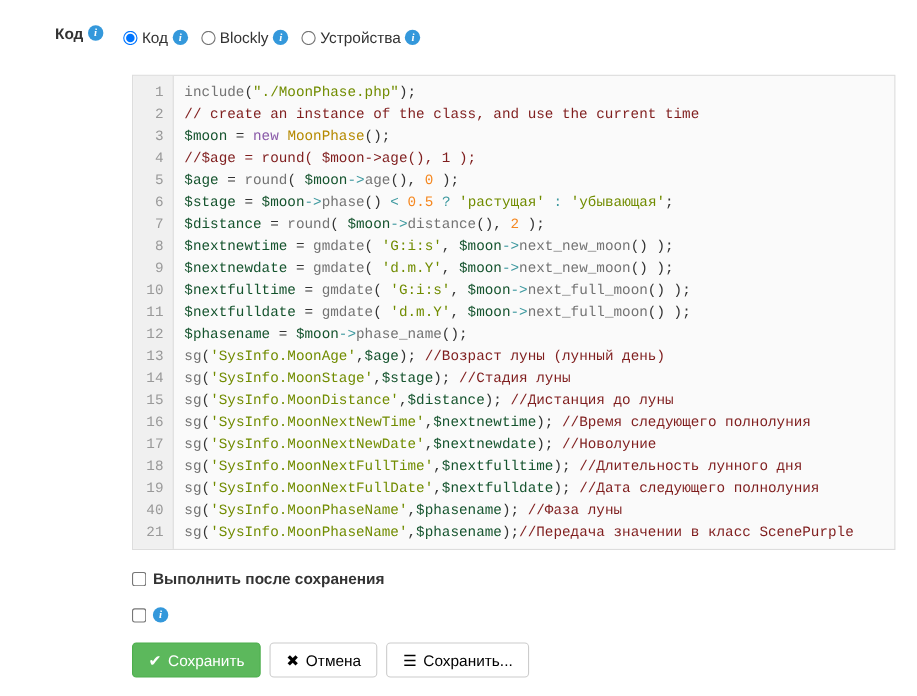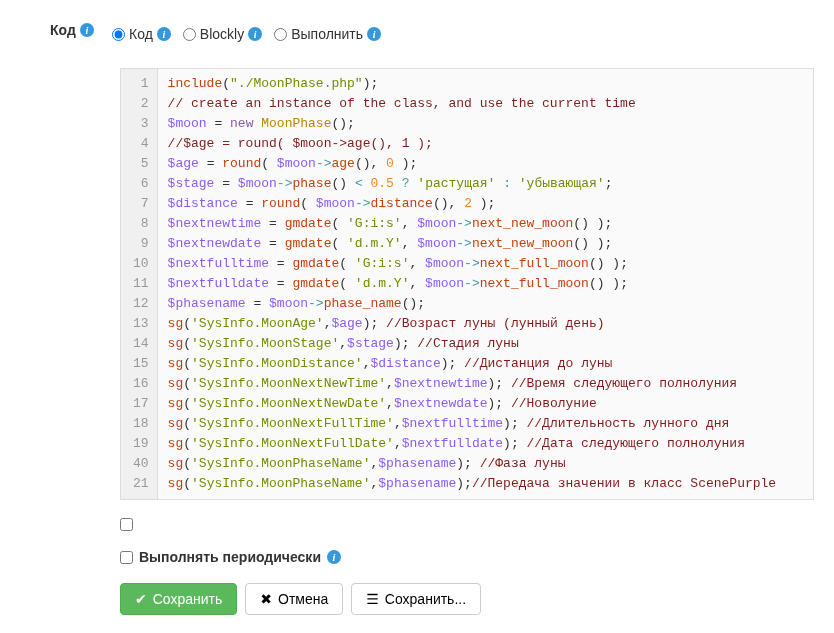--- a/index.html
+++ b/index.html
@@ -10,24 +10,24 @@
     .info-icon { display: inline-flex; align-items: center; justify-content: center; width: 14px; height: 14px; background: #3498db; color: #fff; border-radius: 50%; font-size: 10px; font-weight: bold; font-style: italic; font-family: Georgia, serif; cursor: pointer; }
     .radio-row { display: flex; align-items: center; gap: 6px; margin-top: 6px; }
     .radio-item { display: flex; align-items: center; gap: 4px; margin-right: 6px; }
     .radio-item input[type=radio] { margin: 0; }
     .radio-item label { cursor: pointer; }
     .code-editor { display: flex; border: 1px solid #ddd; background: #fafafa; font-family: Consolas, "Courier New", monospace; font-size: 13px; line-height: 20px; margin-left: 70px; margin-top: 10px; }
     .gutter { background: #f0f0f0; color: #999; text-align: right; padding: 5px 8px 5px 12px; border-right: 1px solid #ddd; user-select: none; }
     .gutter div { height: 20px; }
     .code-area { flex: 1; padding: 5px 10px; white-space: pre; overflow-x: auto; color: #333; }
     .code-line { height: 20px; }
-    .tok-fn { color: #c2410c; }
+    .tok-fn { color: #737373; }
     .tok-str { color: #718c00; }
     .tok-comment { color: #7f1d1d; }
-    .tok-var { color: #8b5cf6; }
+    .tok-var { color: #14532d; }
     .tok-kw { color: #8959a8; }
     .tok-type { color: #b58900; }
     .tok-num { color: #f5871f; }
     .tok-op { color: #3e999f; }
     .checkbox-row { display: flex; align-items: center; gap: 6px; margin-left: 70px; margin-top: 18px; }
     .checkbox-row label { font-weight: bold; }
     .button-row { display: flex; gap: 8px; margin-left: 70px; margin-top: 18px; }
     .btn { display: inline-flex; align-items: center; gap: 6px; padding: 7px 14px; border: 1px solid #ccc; background: #fff; border-radius: 4px; cursor: pointer; font-size: 14px; }
     .btn-primary { background: #5cb85c; border-color: #4cae4c; color: #fff; }
     .btn-icon { display: inline-block; }
@@ -47,21 +47,21 @@
         <label for="r1">Код</label>
         <span class="info-icon">i</span>
       </span>
       <span class="radio-item">
         <input type="radio" name="mode" id="r2" style="">
         <label for="r2">Blockly</label>
         <span class="info-icon">i</span>
       </span>
       <span class="radio-item">
         <input type="radio" name="mode" id="r3" style="">
-        <label for="r3">Выполнить</label>
+        <label for="r3">Устройства</label>
         <span class="info-icon">i</span>
       </span>
     </div>
   </div>
 </div>
 
 <div class="code-editor">
   <div class="gutter" id="gutter">
       <div>1</div>
       <div>2</div>
@@ -83,25 +83,25 @@
       <div>18</div>
       <div>19</div>
       <div>40</div>
       <div>21</div>
     </div>
   <div class="code-area" id="code-area"><div class="code-line"><span class="tok-fn">include</span><span>(</span><span class="tok-str">"./MoonPhase.php"</span><span>);</span></div><div class="code-line"><span class="tok-comment">// create an instance of the class, and use the current time</span></div><div class="code-line"><span class="tok-var">$moon</span><span> = </span><span class="tok-kw">new</span><span> </span><span class="tok-type">MoonPhase</span><span>();</span></div><div class="code-line"><span class="tok-comment">//$age = round( $moon-&gt;age(), 1 );</span></div><div class="code-line"><span class="tok-var">$age</span><span> = </span><span class="tok-fn">round</span><span>( </span><span class="tok-var">$moon</span><span class="tok-op">-&gt;</span><span class="tok-fn">age</span><span>(), </span><span class="tok-num">0</span><span> );</span></div><div class="code-line"><span class="tok-var">$stage</span><span> = </span><span class="tok-var">$moon</span><span class="tok-op">-&gt;</span><span class="tok-fn">phase</span><span>() </span><span class="tok-op">&lt;</span><span> </span><span class="tok-num">0.5</span><span> </span><span class="tok-op">?</span><span> </span><span class="tok-str">'растущая'</span><span> </span><span class="tok-op">:</span><span> </span><span class="tok-str">'убывающая'</span><span>;</span></div><div class="code-line"><span class="tok-var">$distance</span><span> = </span><span class="tok-fn">round</span><span>( </span><span class="tok-var">$moon</span><span class="tok-op">-&gt;</span><span class="tok-fn">distance</span><span>(), </span><span class="tok-num">2</span><span> );</span></div><div class="code-line"><span class="tok-var">$nextnewtime</span><span> = </span><span class="tok-fn">gmdate</span><span>( </span><span class="tok-str">'G:i:s'</span><span>, </span><span class="tok-var">$moon</span><span class="tok-op">-&gt;</span><span class="tok-fn">next_new_moon</span><span>() );</span></div><div class="code-line"><span class="tok-var">$nextnewdate</span><span> = </span><span class="tok-fn">gmdate</span><span>( </span><span class="tok-str">'d.m.Y'</span><span>, </span><span class="tok-var">$moon</span><span class="tok-op">-&gt;</span><span class="tok-fn">next_new_moon</span><span>() );</span></div><div class="code-line"><span class="tok-var">$nextfulltime</span><span> = </span><span class="tok-fn">gmdate</span><span>( </span><span class="tok-str">'G:i:s'</span><span>, </span><span class="tok-var">$moon</span><span class="tok-op">-&gt;</span><span class="tok-fn">next_full_moon</span><span>() );</span></div><div class="code-line"><span class="tok-var">$nextfulldate</span><span> = </span><span class="tok-fn">gmdate</span><span>( </span><span class="tok-str">'d.m.Y'</span><span>, </span><span class="tok-var">$moon</span><span class="tok-op">-&gt;</span><span class="tok-fn">next_full_moon</span><span>() );</span></div><div class="code-line"><span class="tok-var">$phasename</span><span> = </span><span class="tok-var">$moon</span><span class="tok-op">-&gt;</span><span class="tok-fn">phase_name</span><span>();</span></div><div class="code-line"><span class="tok-fn">sg</span><span>(</span><span class="tok-str">'SysInfo.MoonAge'</span><span>,</span><span class="tok-var">$age</span><span>); </span><span class="tok-comment">//Возраст луны (лунный день)</span></div><div class="code-line"><span class="tok-fn">sg</span><span>(</span><span class="tok-str">'SysInfo.MoonStage'</span><span>,</span><span class="tok-var">$stage</span><span>); </span><span class="tok-comment">//Стадия луны</span></div><div class="code-line"><span class="tok-fn">sg</span><span>(</span><span class="tok-str">'SysInfo.MoonDistance'</span><span>,</span><span class="tok-var">$distance</span><span>); </span><span class="tok-comment">//Дистанция до луны</span></div><div class="code-line"><span class="tok-fn">sg</span><span>(</span><span class="tok-str">'SysInfo.MoonNextNewTime'</span><span>,</span><span class="tok-var">$nextnewtime</span><span>); </span><span class="tok-comment">//Время следующего полнолуния</span></div><div class="code-line"><span class="tok-fn">sg</span><span>(</span><span class="tok-str">'SysInfo.MoonNextNewDate'</span><span>,</span><span class="tok-var">$nextnewdate</span><span>); </span><span class="tok-comment">//Новолуние</span></div><div class="code-line"><span class="tok-fn">sg</span><span>(</span><span class="tok-str">'SysInfo.MoonNextFullTime'</span><span>,</span><span class="tok-var">$nextfulltime</span><span>); </span><span class="tok-comment">//Длительность лунного дня</span></div><div class="code-line"><span class="tok-fn">sg</span><span>(</span><span class="tok-str">'SysInfo.MoonNextFullDate'</span><span>,</span><span class="tok-var">$nextfulldate</span><span>); </span><span class="tok-comment">//Дата следующего полнолуния</span></div><div class="code-line"><span class="tok-fn">sg</span><span>(</span><span class="tok-str">'SysInfo.MoonPhaseName'</span><span>,</span><span class="tok-var">$phasename</span><span>); </span><span class="tok-comment">//Фаза луны</span></div><div class="code-line"><span class="tok-fn">sg</span><span>(</span><span class="tok-str">'SysInfo.MoonPhaseName'</span><span>,</span><span class="tok-var">$phasename</span><span>);</span><span class="tok-comment">//Передача значении в класс ScenePurple</span></div></div>
 </div>
 
 <div class="checkbox-row">
   <input type="checkbox" id="c1" style="">
+  <label for="c1">Выполнить после сохранения</label>
 </div>
 
 <div class="checkbox-row">
   <input type="checkbox" id="c2" style="">
-  <label for="c2">Выполнять периодически</label>
   <span class="info-icon">i</span>
 </div>
 
 <div class="button-row">
   <button class="btn btn-primary">
     <span class="btn-icon">✔</span>
     <span>Сохранить</span>
   </button>
   <button class="btn">
     <span class="btn-icon">✖</span>

